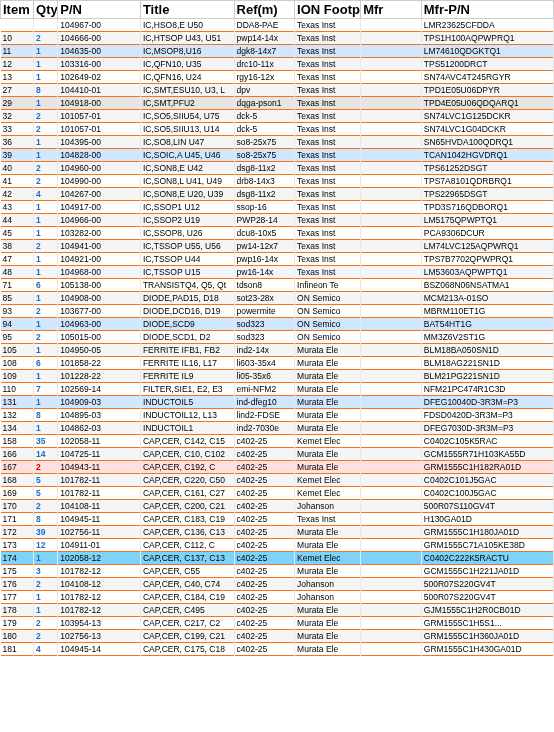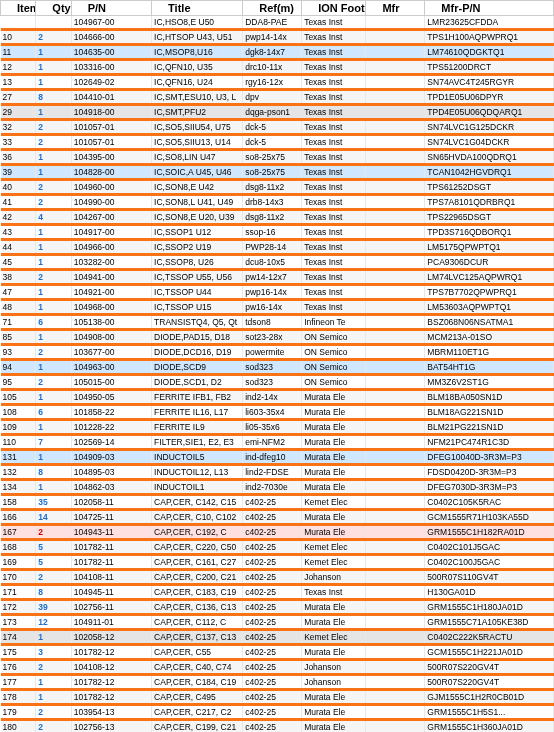--- a/index.html
+++ b/index.html
@@ -13,29 +13,29 @@
     table {
       width: 100%;
       border-collapse: collapse;
       table-layout: fixed;
     }
     thead tr {
       background: #fff;
     }
     thead th {
       border: 1px solid #ccc;
-      padding: 1px 16px;
+      padding: 1px 2px;
       text-align: left;
       font-weight: bold;
-      font-size: 11px;
+      font-size: 13px;
       white-space: nowrap;
       overflow: hidden;
     }
     tbody tr {
-      border-bottom: 3px solid #f97316;
+      border-bottom: 1px solid #f97316;
     }
     tbody tr:nth-child(even) {
       background: #f5f5f5;
     }
     tbody tr:nth-child(odd) {
       background: #fff;
     }
     tbody td {
       padding: 1px 2px;
       font-size: 8.5px;
@@ -473,21 +473,21 @@
       <tr>
         <td class="col-item">173</td>
         <td class="col-qty" style="color: rgb(26, 110, 204); font-weight: bold;">12</td>
         <td class="col-pn">104911-01</td>
         <td class="col-title">CAP,CER, C112, C</td>
         <td class="col-ref">c402-25</td>
         <td class="col-ion">Murata Ele</td>
         <td class="col-mfr"></td>
         <td class="col-mfrpn">GRM1555C71A105KE38D</td>
       </tr>
-      <tr style="background: #e5e5e5;">
+      <tr style="background: #7dd3fc;">
         <td class="col-item">174</td>
         <td class="col-qty" style="color: rgb(26, 110, 204); font-weight: bold;">1</td>
         <td class="col-pn">102058-12</td>
         <td class="col-title">CAP,CER, C137, C13</td>
         <td class="col-ref">c402-25</td>
         <td class="col-ion">Kemet Elec</td>
         <td class="col-mfr"></td>
         <td class="col-mfrpn">C0402C222K5RACTU</td>
       </tr>
       <tr>

